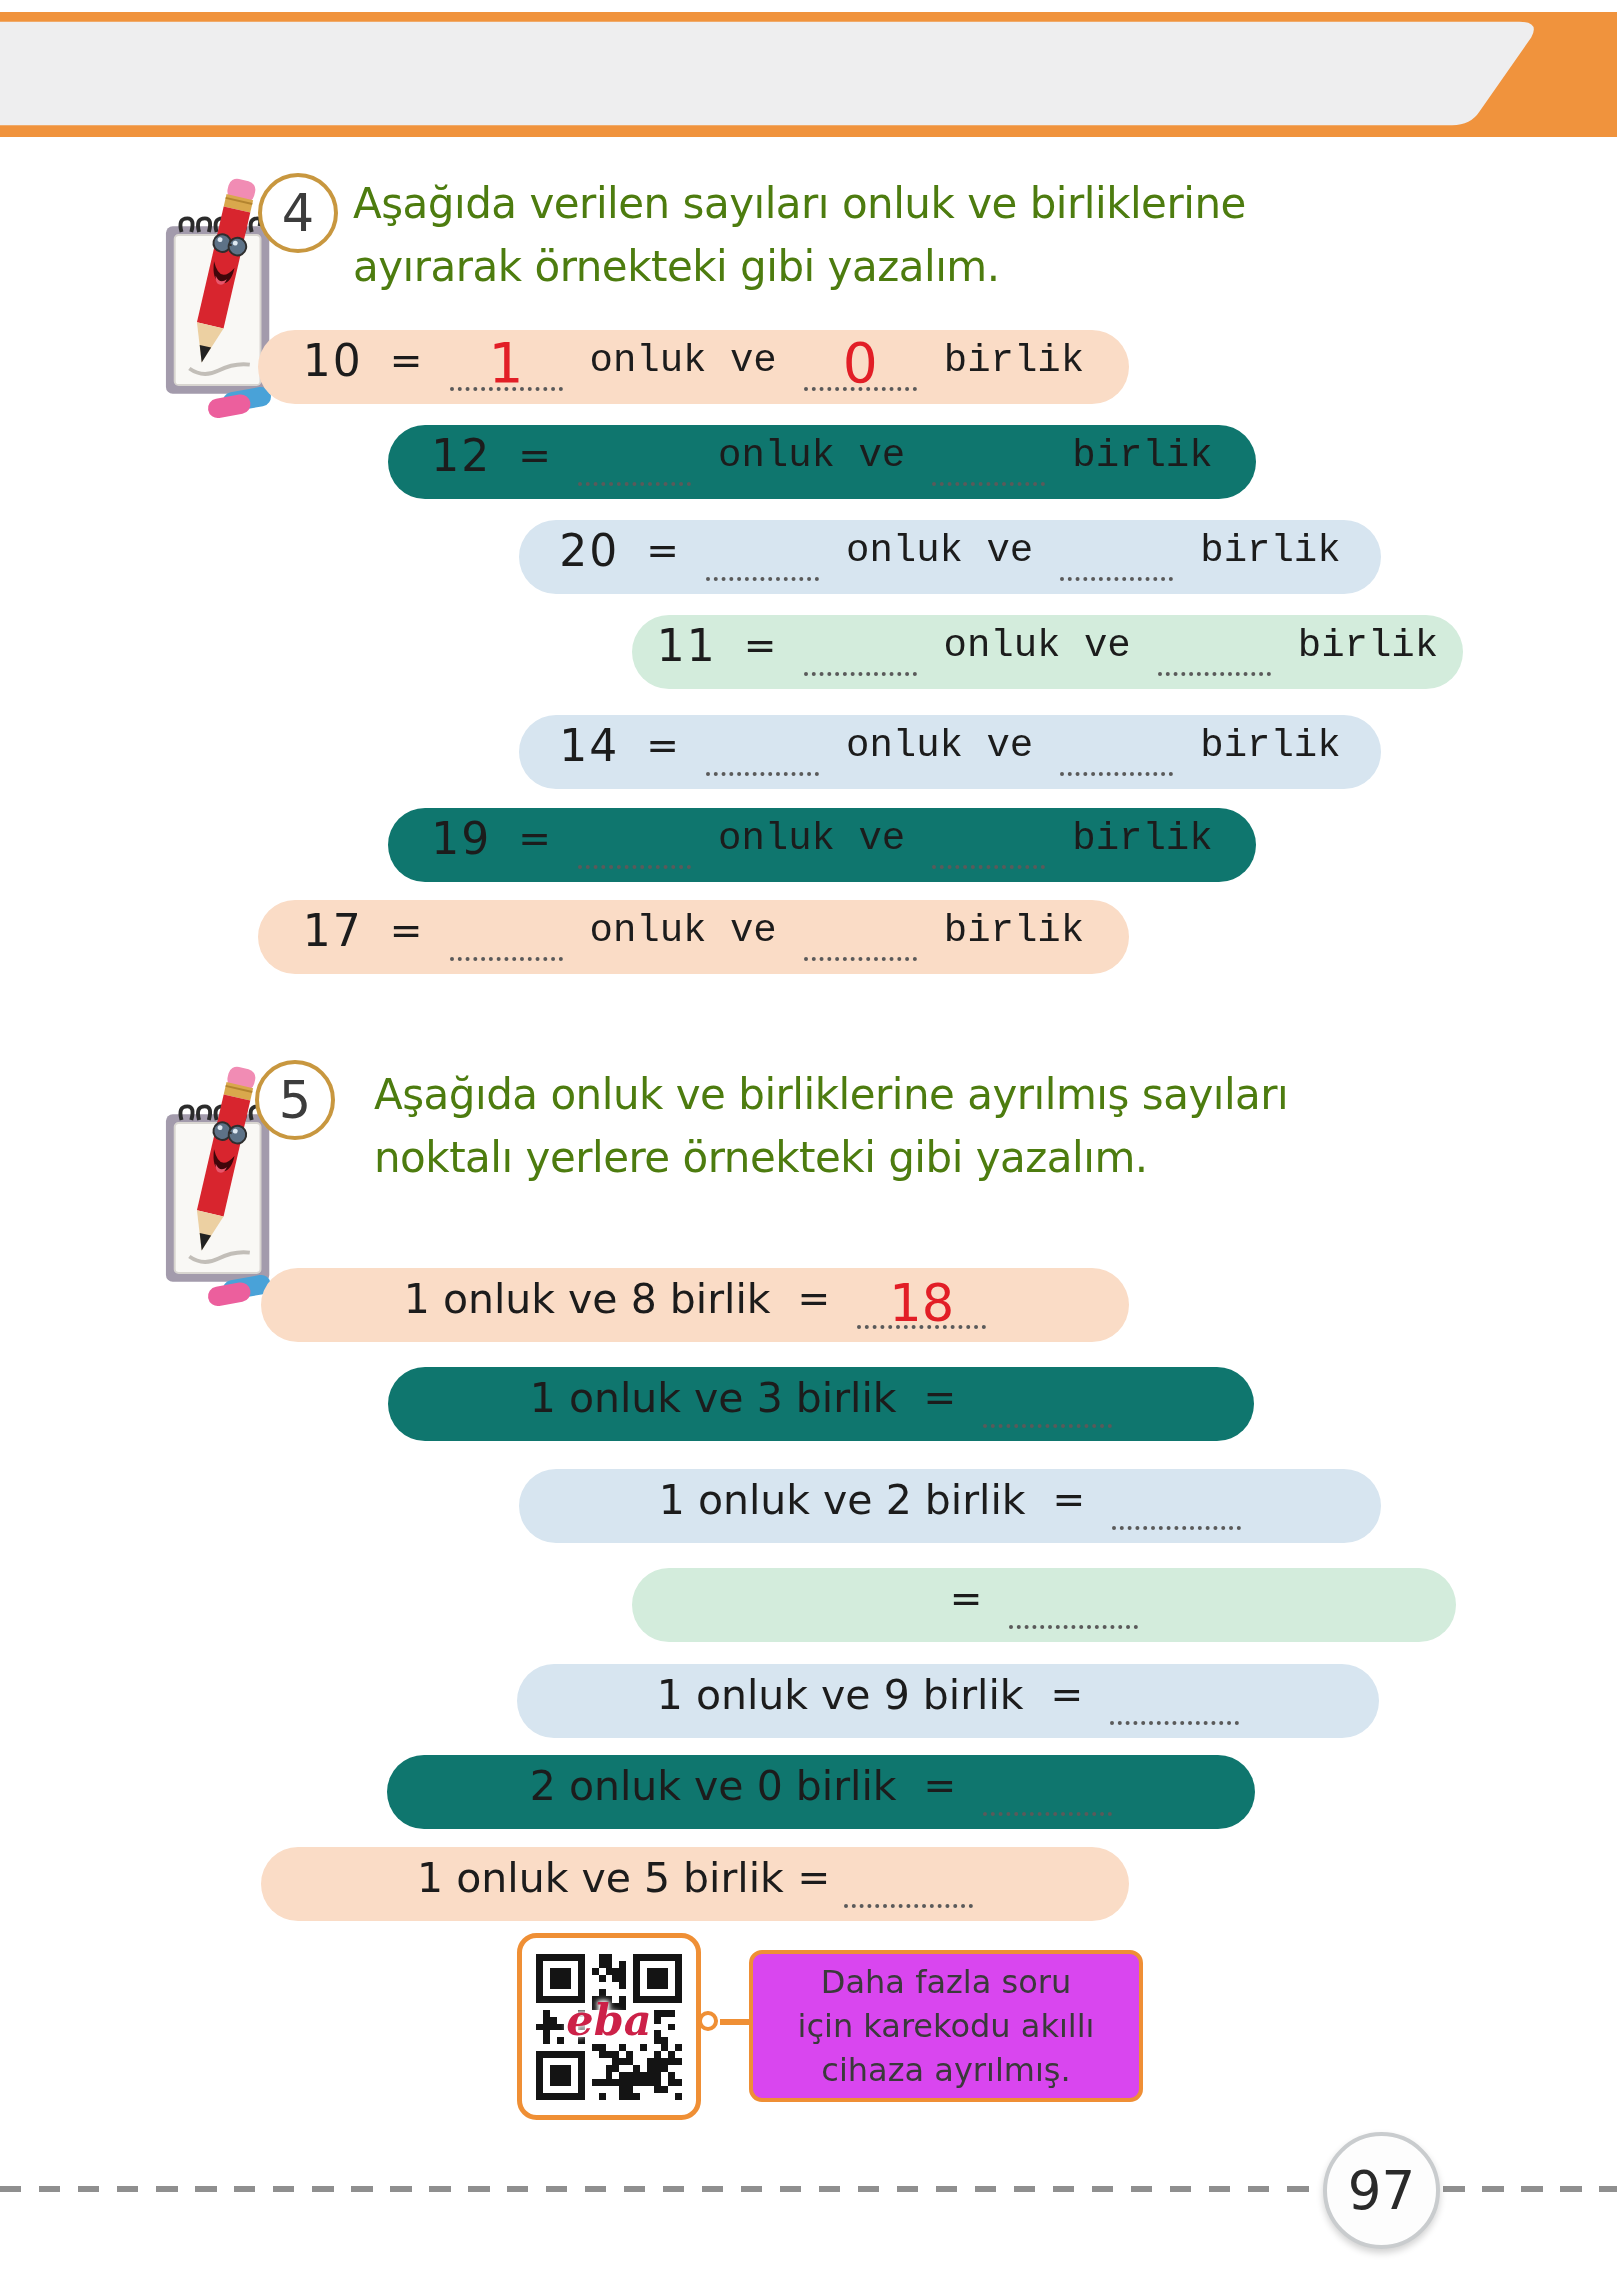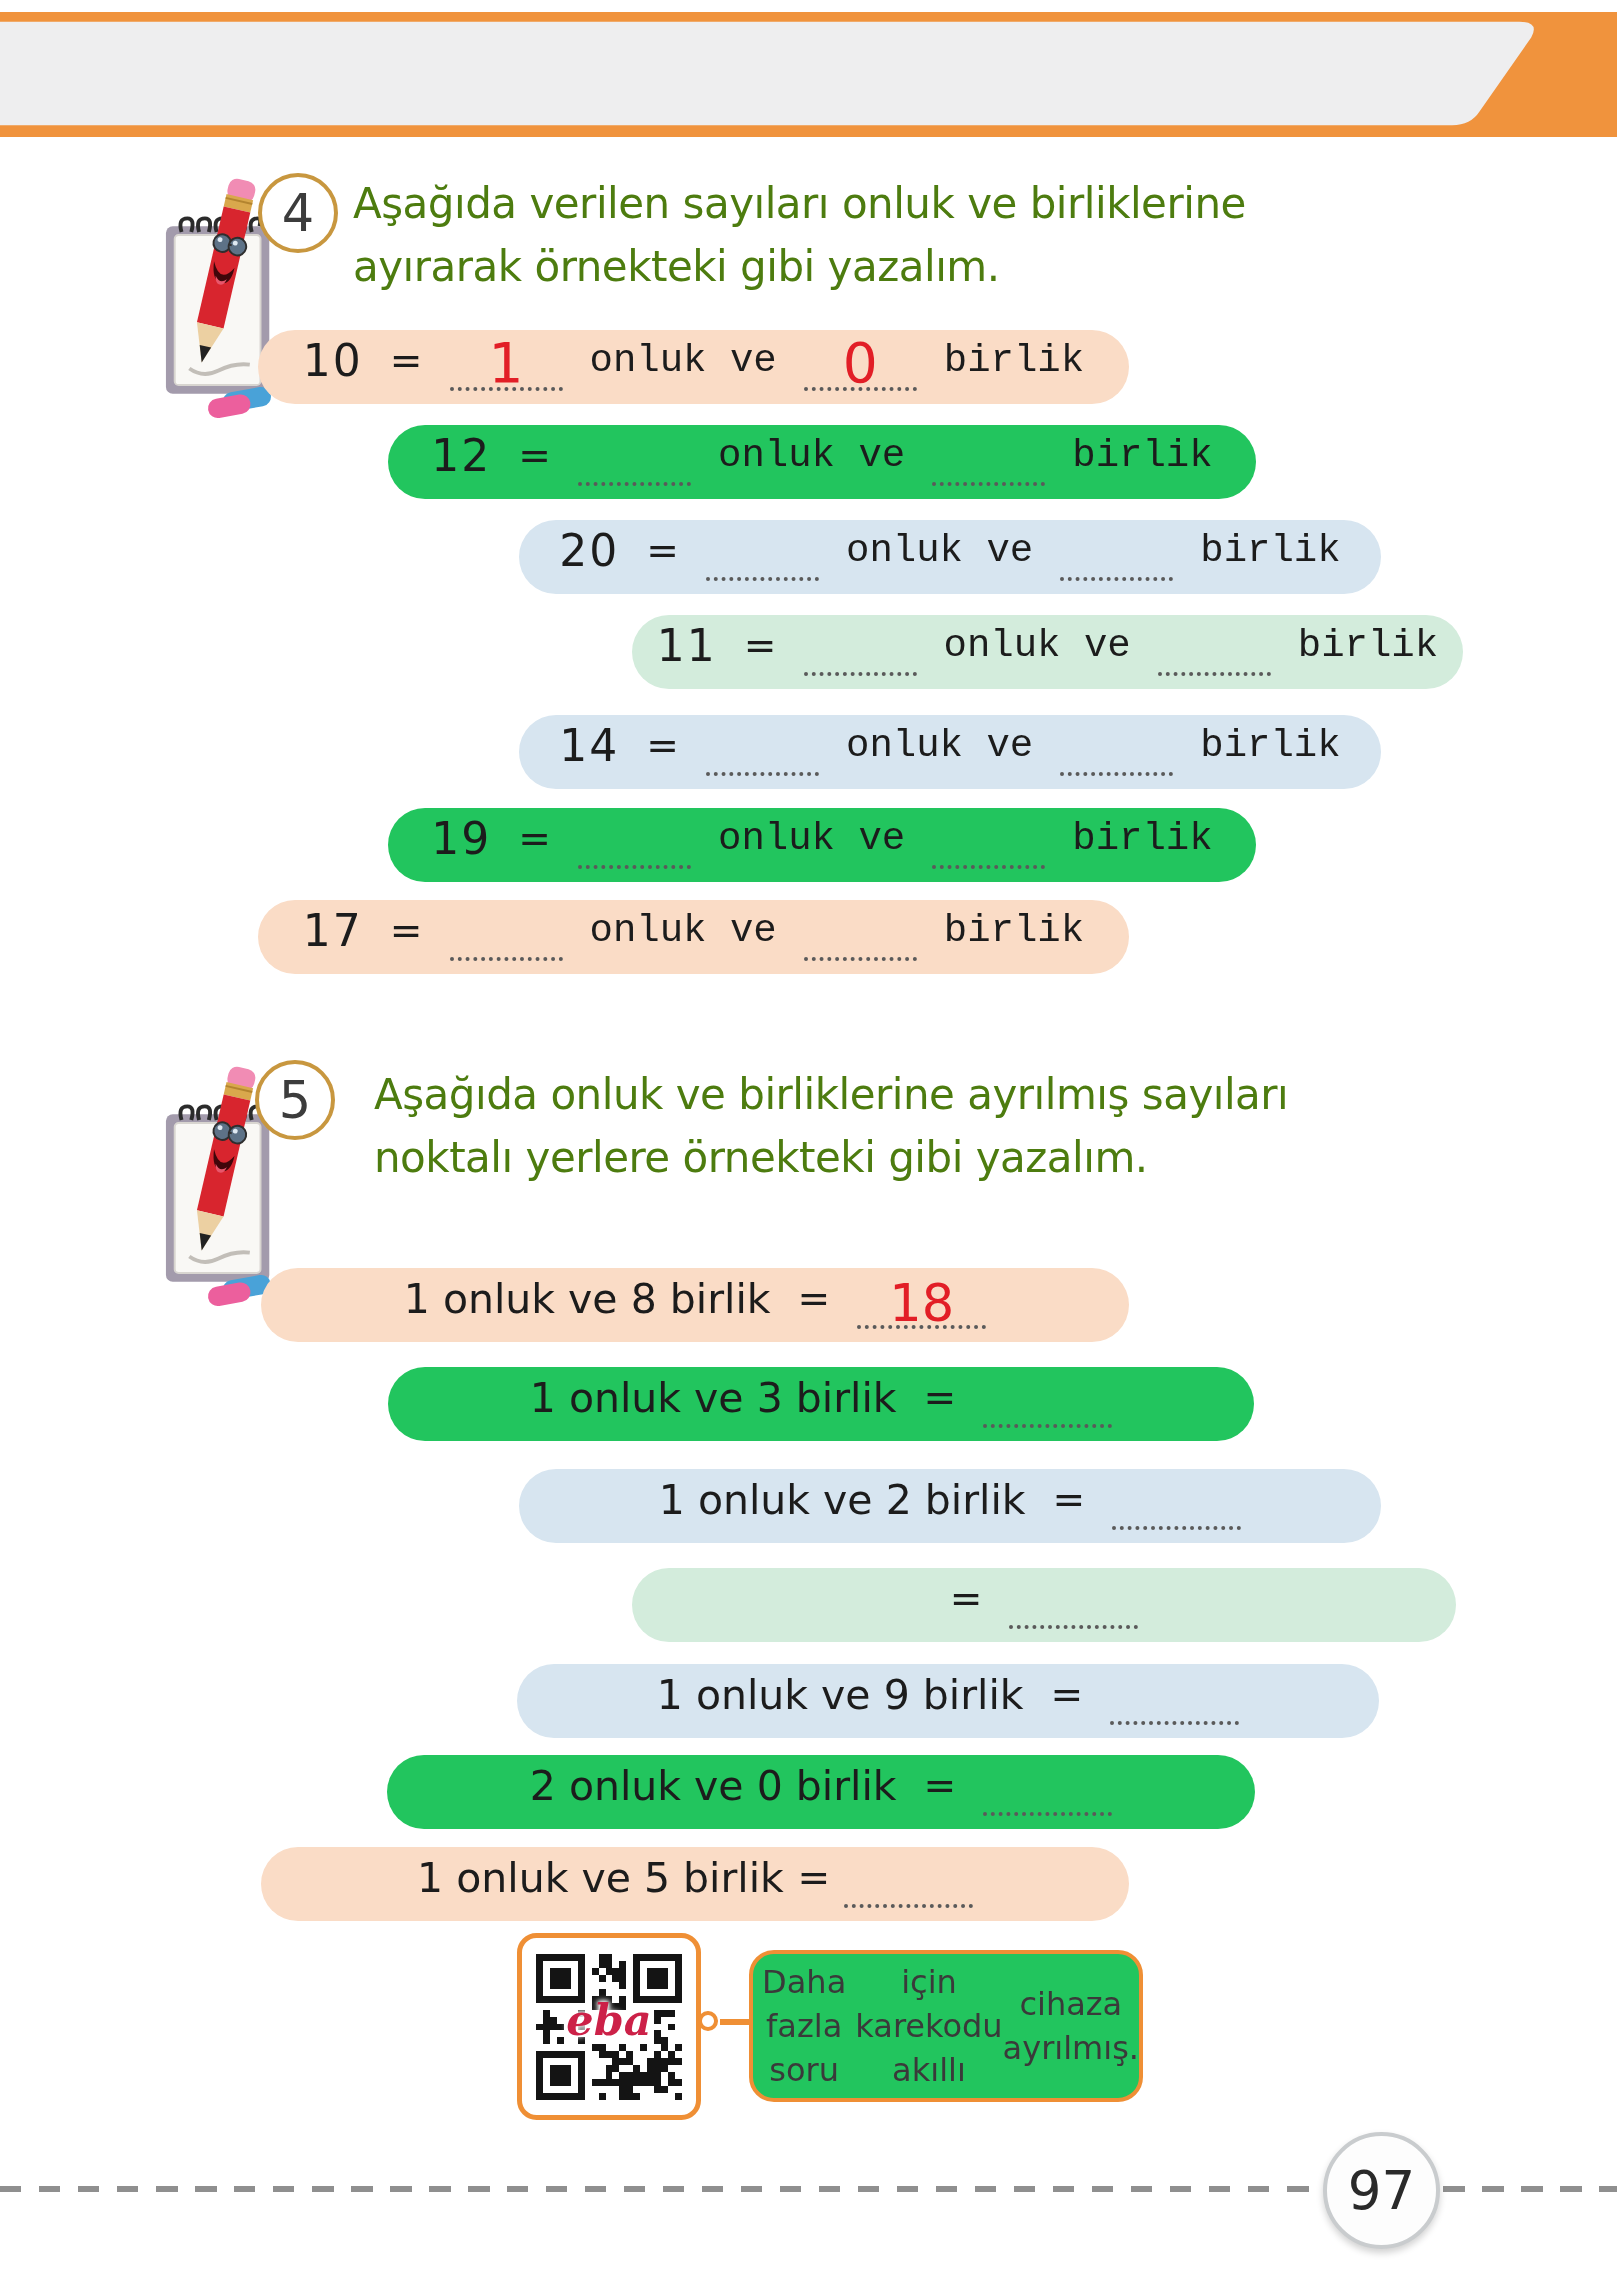--- a/index.html
+++ b/index.html
@@ -20,21 +20,21 @@
   .ex-title{
     position:absolute;color:#4d7c0f;font-size:42px;line-height:63px;
     white-space:nowrap;letter-spacing:-0.5px;z-index:2;
   }
   
   .pill{
     position:absolute;height:74px;border-radius:37px;
     display:flex;align-items:flex-start;justify-content:center;z-index:2;
   }
   .pill.peach{background:#fadcc6;}
-  .pill.lavender{background:#22c55e;}
+  .pill.lavender{background:#0f766e;}
   .pill.blue{background:#d7e5f0;}
   .pill.mint{background:#d3ecdc;}
   .row-inner{display:flex;align-items:center;gap:27px;color:#1c1c1c;}
   .row-inner .num{font-size:44px;letter-spacing:2px;}
   .row-inner .eq{font-size:39px;}
   .row-inner .word{font-size:39px;font-family:Liberation Mono, monospace;}
   .row-inner .label5{font-size:41px;}
   .blank{
     position:relative;width:113px;height:57px;border-bottom:4.9px dotted #5a5a5a;
     display:flex;align-items:flex-end;justify-content:center;
@@ -59,22 +59,22 @@
     font-size:43px;color:#cc2148;
     text-shadow:0 0 3.9px #fff,0 0 5.9px #fff,0 0 7.8px #fff;
   }
   .connector-dot{
     position:absolute;left:698px;top:2011px;width:11.7px;height:11.7px;border-radius:50%;
     background:#fff;border:4.9px solid #ef8f35;z-index:2;
   }
   .connector-line{position:absolute;left:720px;top:2019px;width:29px;height:5.9px;background:#ef8f35;z-index:2;}
   .bubble{
     position:absolute;left:749px;top:1950px;width:386px;height:144px;
-    border:4.9px solid #ef8f35;border-radius:25px;background:#22c55e;
-    display:flex;align-items:center;justify-content:center;
+    border:4.9px solid #ef8f35;border-radius:13px;background:#d946ef;
+    display:flex;flex-direction:column;align-items:center;justify-content:center;
     color:#3a3a3a;font-size:32px;line-height:44px;z-index:2;text-align:center;
   }
   
   .dash-line{
     position:absolute;left:0;top:2186px;width:1618px;height:5.9px;z-index:1;
     background:repeating-linear-gradient(90deg,#8f8f8f 0 21.5px,transparent 21.5px 39px);
   }
   .page-circle{
     position:absolute;left:1323px;top:2132px;width:109px;height:109px;border-radius:50%;
     background:#fdfdfd;border:4.9px solid #c9ccce;box-shadow:0 3.9px 7.8px rgba(0,0,0,.18);

